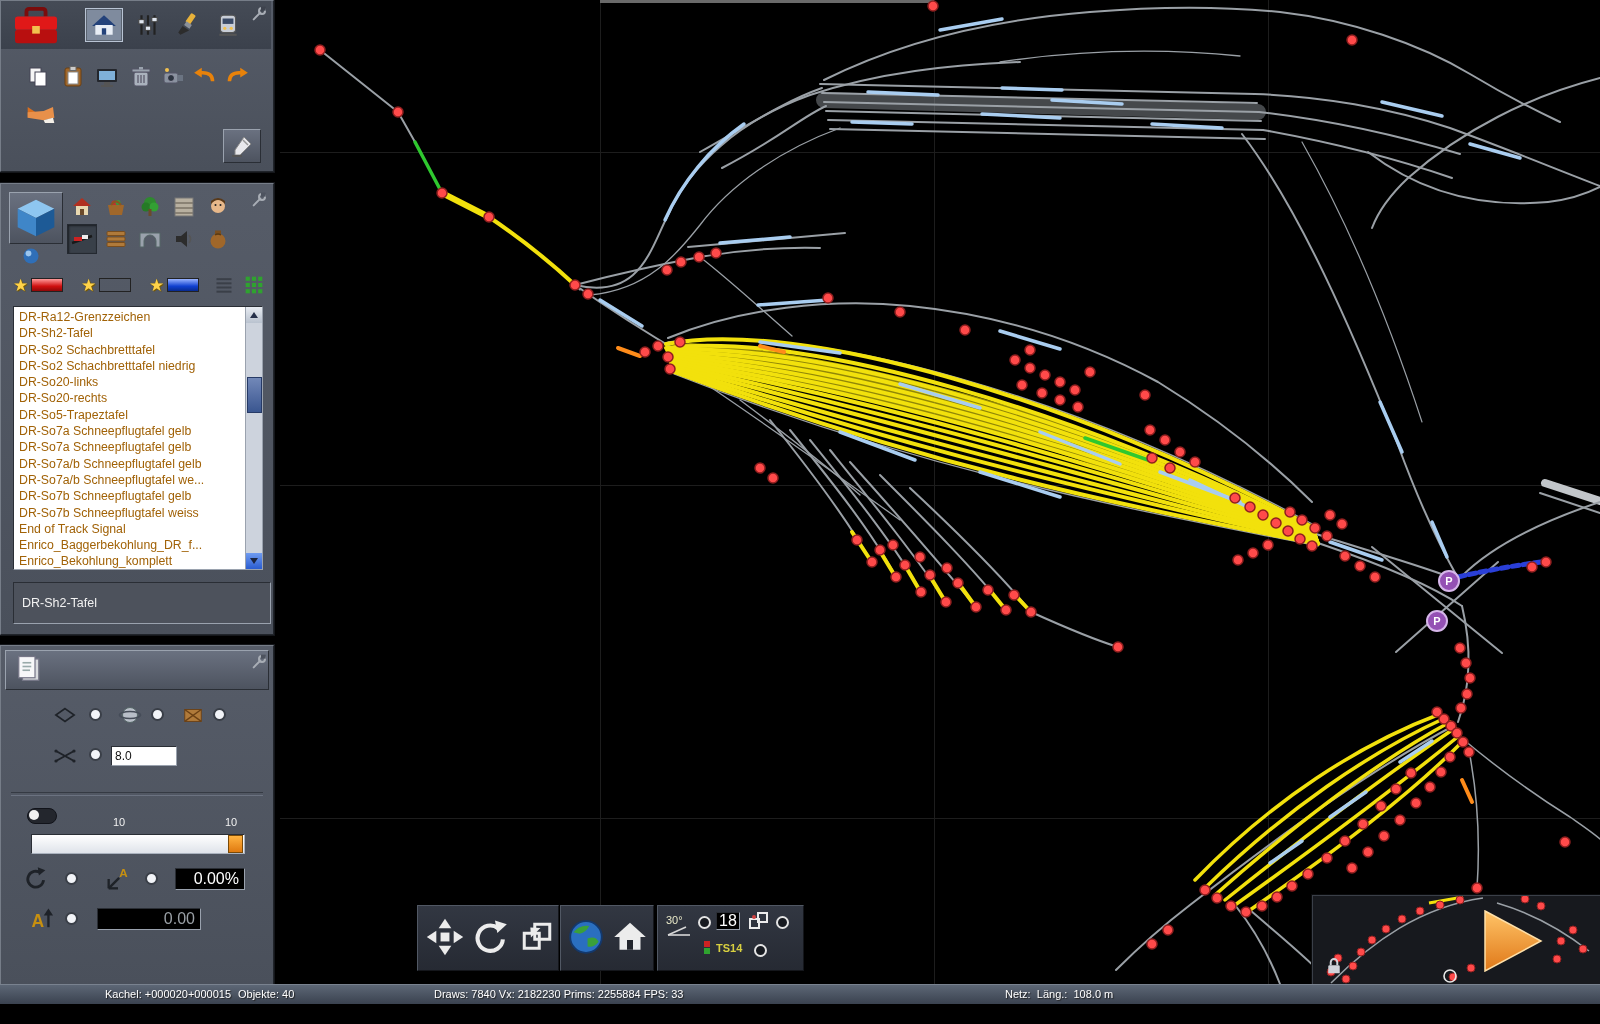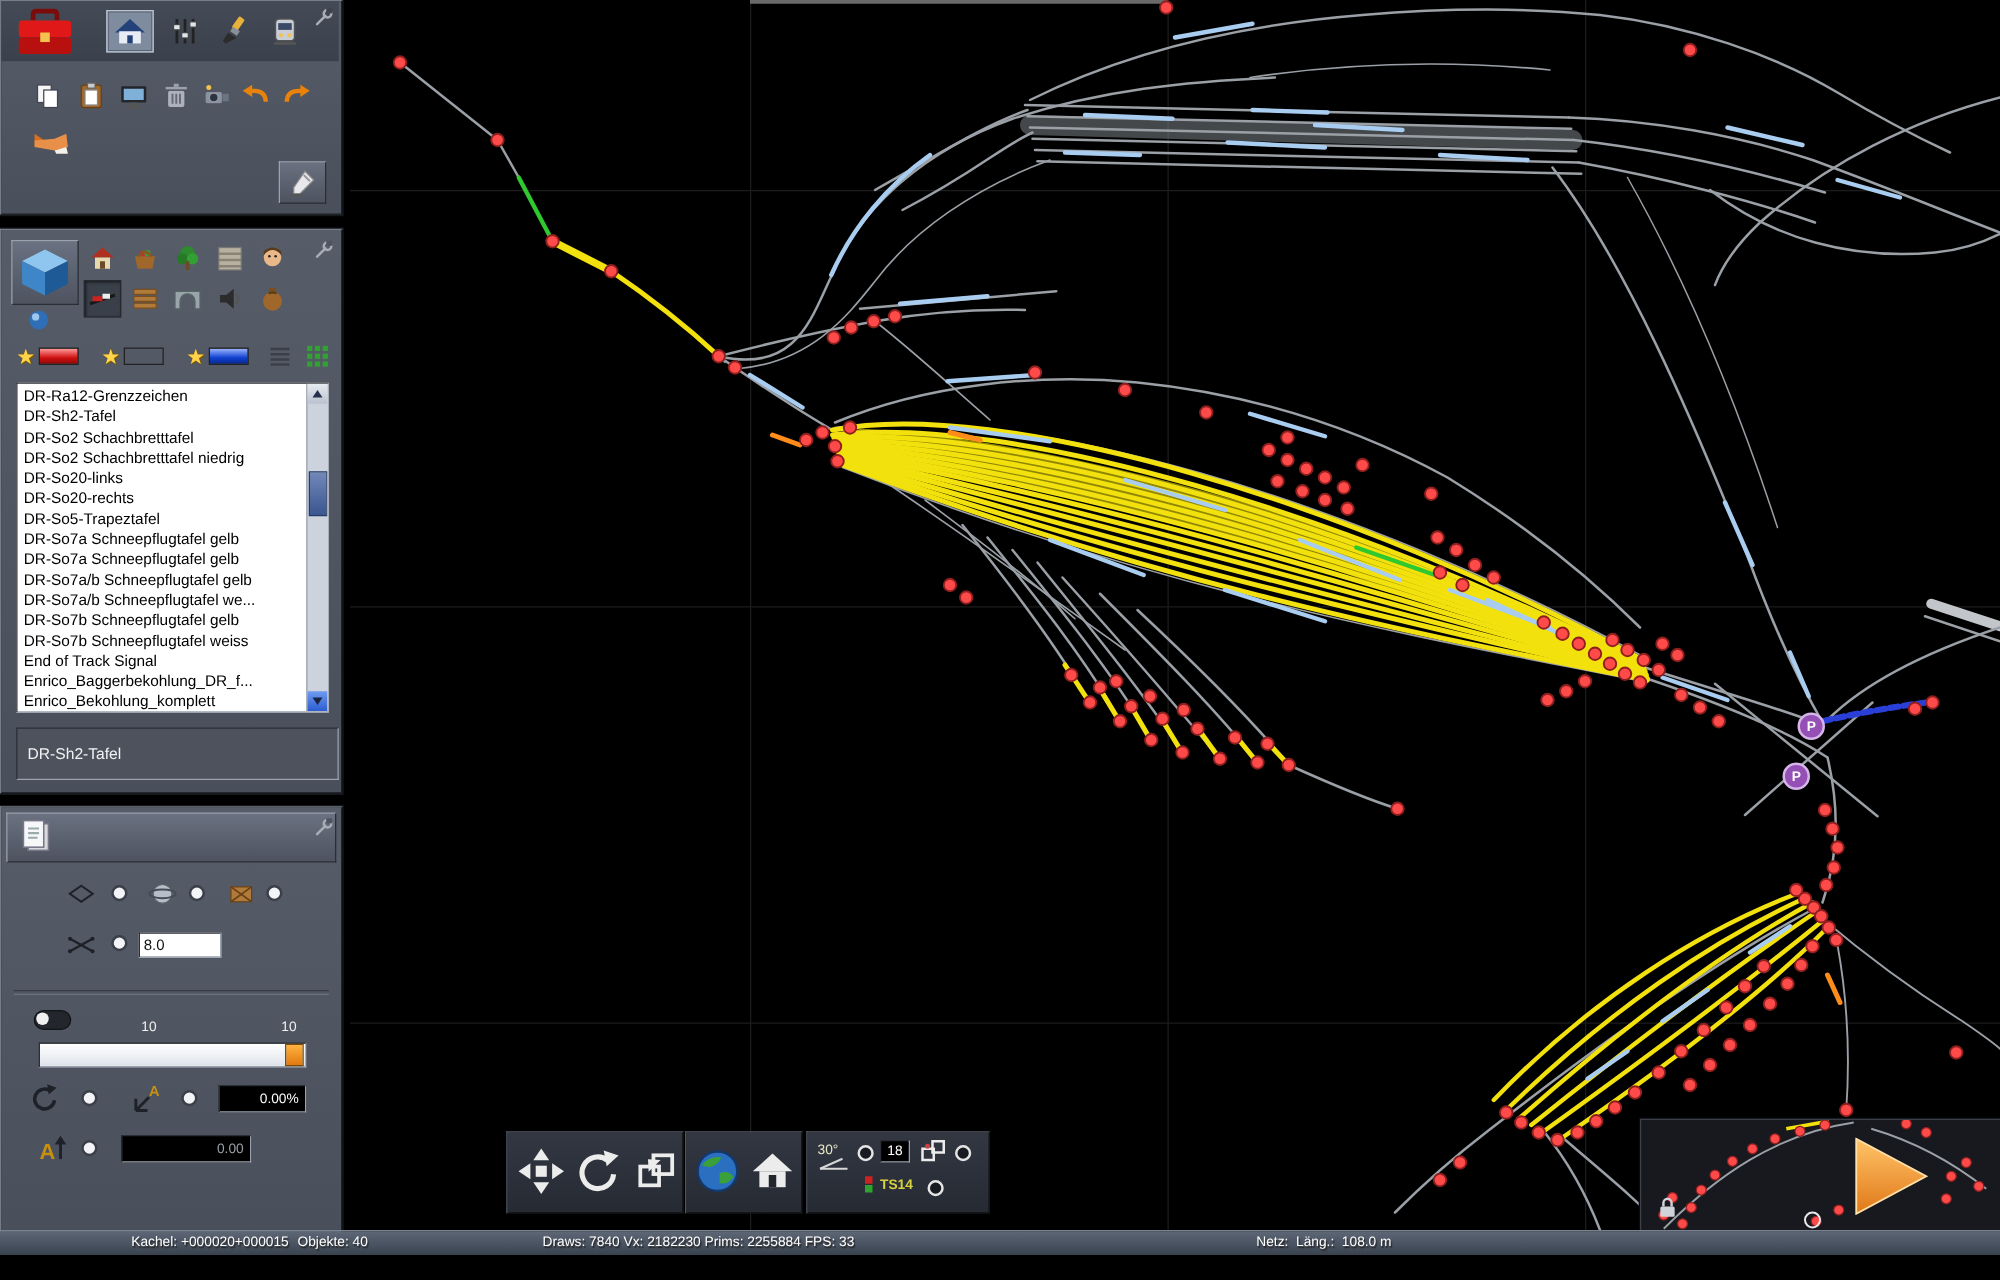--- a/index.html
+++ b/index.html
@@ -25,46 +25,46 @@
   .star-btn{position:absolute;width:60px;height:26px;display:flex;align-items:center;gap:3px;padding-left:4px;box-sizing:border-box;}
   .star{font-size:17px;color:#ffd34a;text-shadow:0 0 1px #7a5a00, 1px 1px 0 #7a5a00;line-height:1;}
   .fav-bar{width:30px;height:12px;border:1px solid #222;}
   .fav-red{background:linear-gradient(#ff9a9a,#d01010 60%,#8f0808);}
   .fav-green{background:linear-gradient(#b0ff90,#2faa10 60%,#176607;);}
   .fav-blue{background:linear-gradient(#9ab4ff,#1040d0 60%,#082a8f);}
 
   
   .listbox{position:absolute;background:#fff;border:1px solid #2a2e35;border-right-color:#9aa2ae;border-bottom-color:#9aa2ae;overflow:hidden;}
   .list-items{position:absolute;left:0;top:0;right:16px;bottom:0;padding:2px 0 0 5px;}
-  .list-item{font-size:12.3px;line-height:16.3px;color:#000000;white-space:nowrap;overflow:hidden;}
+  .list-item{font-size:12.3px;line-height:16.3px;color:#a16207;white-space:nowrap;overflow:hidden;}
   .vscroll{position:absolute;right:0;top:0;width:16px;bottom:0;background:#cdd3dd;border-left:1px solid #9aa2ae;}
   .sbtn{position:absolute;left:0;width:16px;height:16px;background:linear-gradient(#e8ecf2,#b9c2cf);display:flex;align-items:center;justify-content:center;}
   .sbtn.active{background:linear-gradient(#6f9bf0,#2a5cd0);}
   .tri-up{width:0;height:0;border-left:4px solid transparent;border-right:4px solid transparent;border-bottom:6px solid #26304a;}
   .tri-down{width:0;height:0;border-left:4px solid transparent;border-right:4px solid transparent;border-top:6px solid #1a2440;}
   .thumb{position:absolute;left:1px;width:13px;background:linear-gradient(#7288b8,#3a5690);border:1px solid #263a66;}
 
   .selbox{position:absolute;background:#4d525c;border:1px solid #2a2e35;border-right-color:#9aa2ae;border-bottom-color:#9aa2ae;
           color:#f2f2f2;font-size:12.5px;display:flex;align-items:center;padding-left:8px;}
 
   
   .radio{position:absolute;width:13px;height:13px;border-radius:50%;background:#f2f4f8;border:2px solid #3a3f48;box-sizing:border-box;}
   .txtin{position:absolute;background:#fff;border:1px solid #2a2e35;border-right-color:#9aa2ae;border-bottom-color:#9aa2ae;
          font-family:Liberation Sans, sans-serif;font-size:12px;color:#111;padding:1px 3px;box-sizing:border-box;}
   .blackbox{position:absolute;background:#000;border:1px solid #2a2e35;border-right-color:#9aa2ae;border-bottom-color:#9aa2ae;
-            color:#fff;font-size:11px;display:flex;align-items:center;justify-content:flex-end;padding-right:5px;box-sizing:border-box;}
+            color:#fff;font-size:16px;display:flex;align-items:center;justify-content:flex-end;padding-right:5px;box-sizing:border-box;}
   .slider-track{position:absolute;background:linear-gradient(#ffffff,#dfe3ea);border:1px solid #2a2e35;border-right-color:#aab2be;border-bottom-color:#aab2be;}
   .slider-thumb{position:absolute;background:linear-gradient(#ffb340,#e07a10);border:1px solid #7a4a08;}
   .minilabel{position:absolute;color:#f0f0f0;font-size:11px;}
   .toggle{position:absolute;width:28px;height:14px;background:#23262d;border-radius:8px;border:1px solid #11131a;}
   .toggle:before{content:"";position:absolute;left:1px;top:1px;width:10px;height:10px;border-radius:50%;background:#f0f0f0;}
   .groove{position:absolute;height:2px;border-top:1px solid #353a43;border-bottom:1px solid #6b7280;}
 
   
-  .btl-panel{position:absolute;background:linear-gradient(#323742,#262a33);border:1px solid #515864;border-right-color:#14161b;border-bottom-color:#14161b;}
+  .btl-panel{position:absolute;background:linear-gradient(#323742,#262a33);border:1px solid #515864;border-right-color:#14161b;border-bottom-color:#14161b;margin-left:12px;}
   .radio-dark{position:absolute;width:13px;height:13px;border-radius:50%;background:#171a20;border:2px solid #e4e4e4;box-sizing:border-box;}
   .ts-label{position:absolute;color:#d8d040;font-size:11px;font-weight:bold;}
   .angle-label{position:absolute;color:#e8e8c8;font-size:11px;}
 
   
   #overview{position:absolute;left:1312px;top:895px;width:288px;height:90px;background:#17191e;
             border:1px solid #3a3f48;box-shadow:0 0 0 1px #0a0b0d;}
   #play-btn{position:absolute;left:170px;top:14px;width:60px;height:62px;}
   #lock{position:absolute;left:12px;top:60px;width:18px;height:20px;}
 

